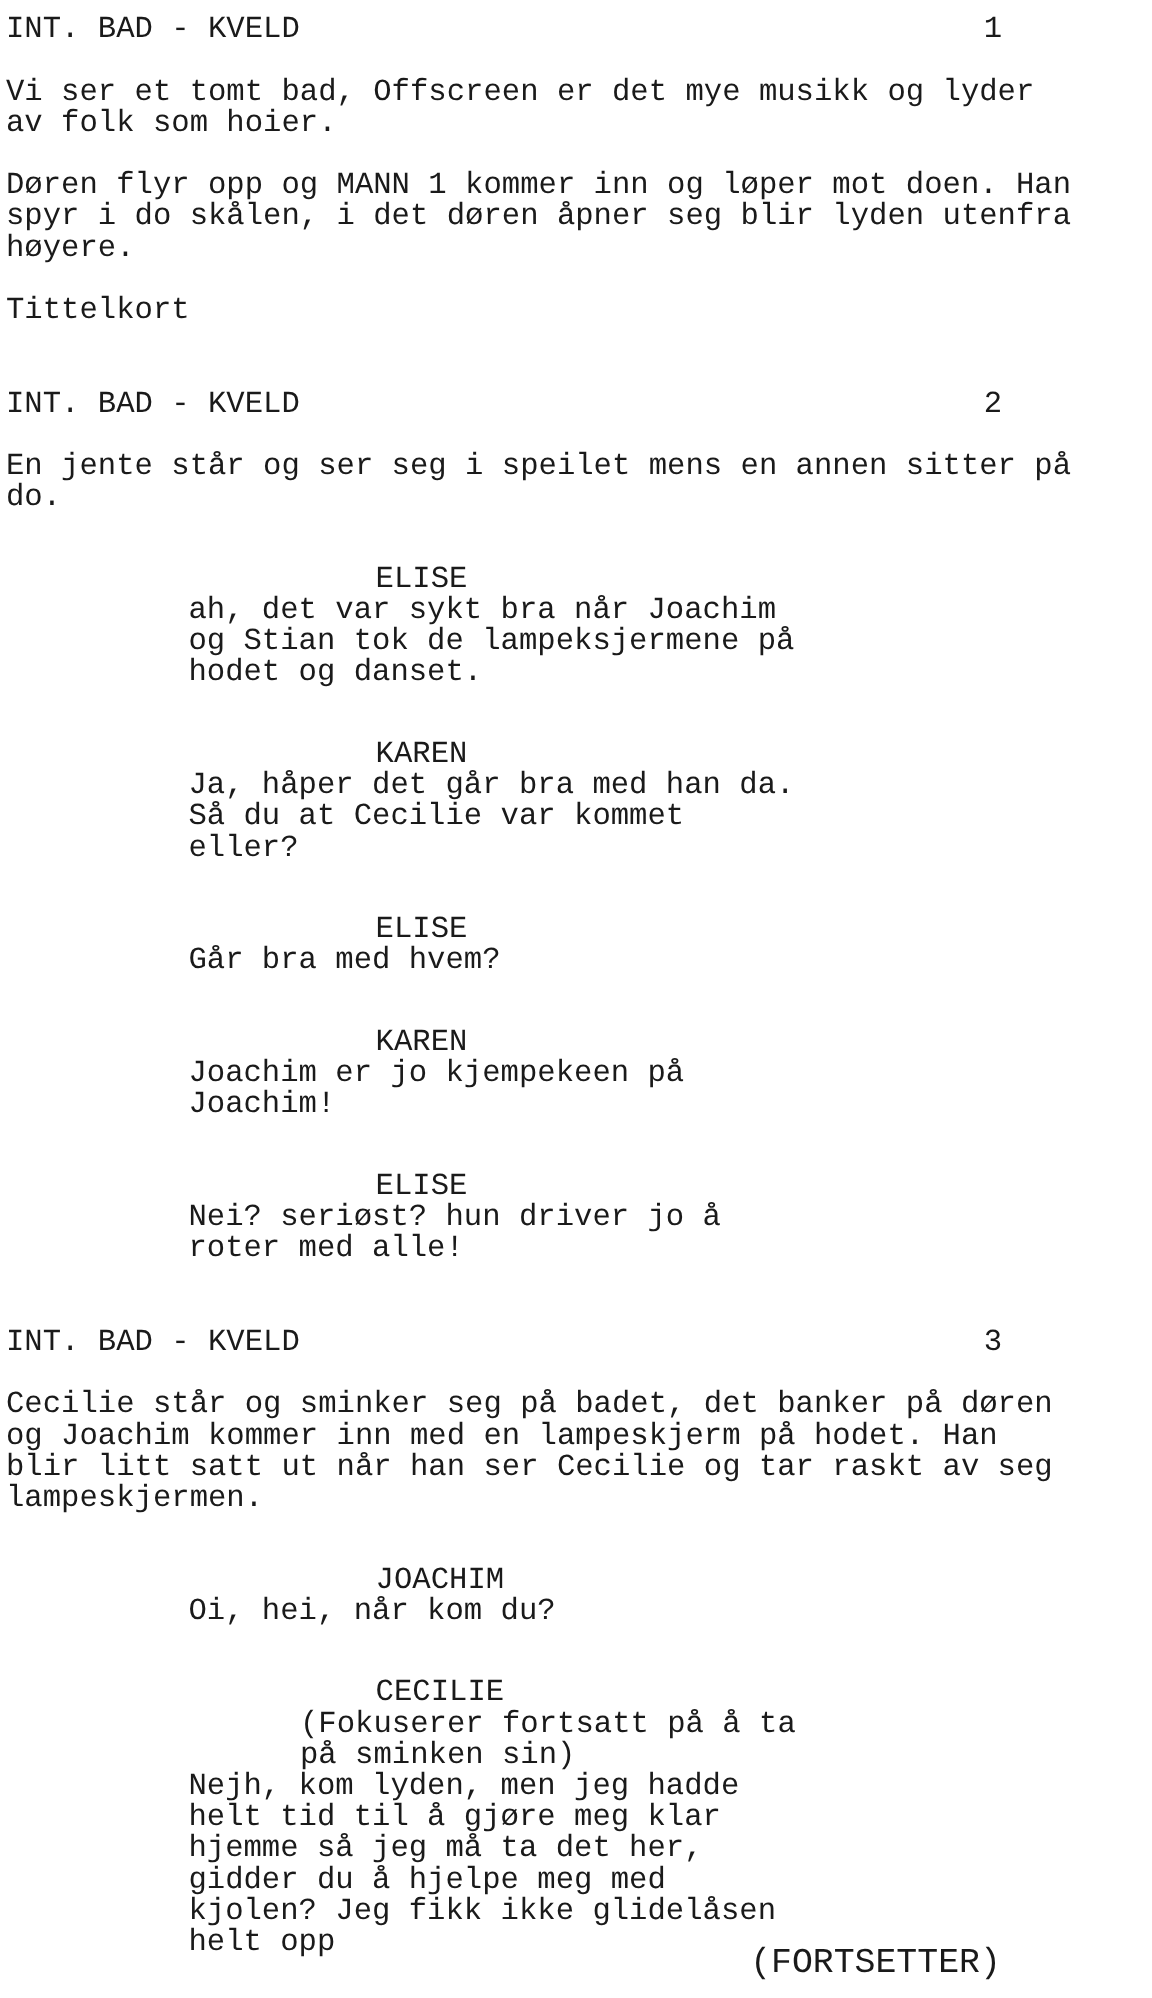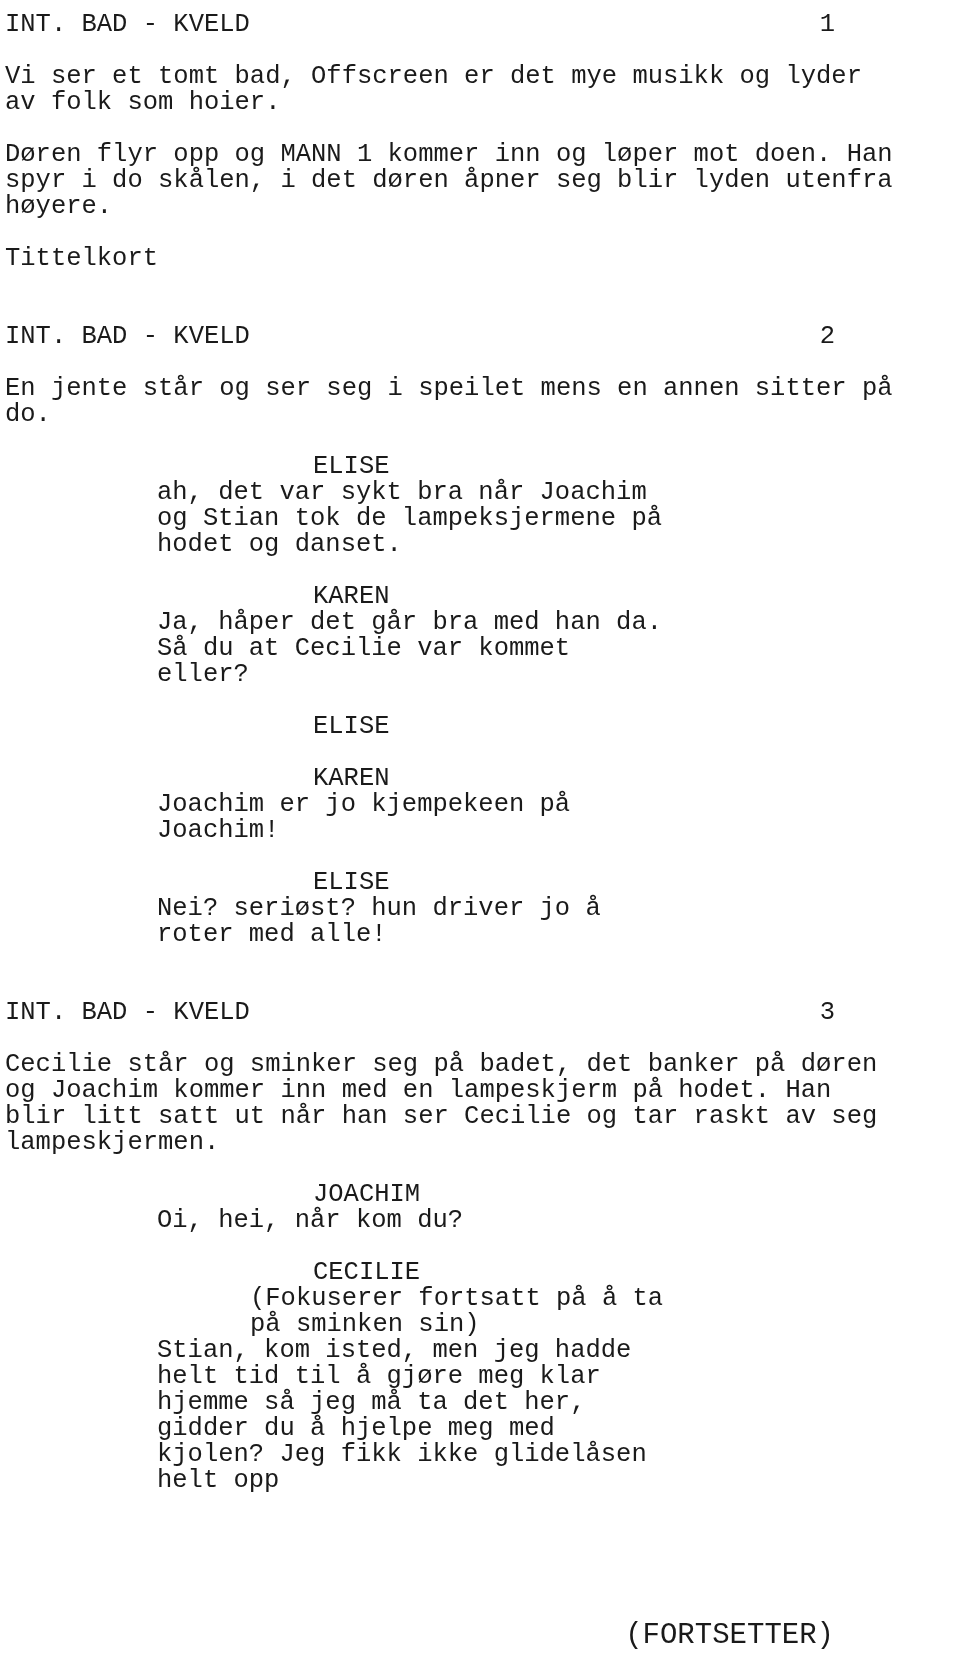--- a/index.html
+++ b/index.html
@@ -33,20 +33,21 @@
     margin: 0;
   }
   .line.blank {
     color: transparent;
   }
   .t-action {
     padding-left: 5px;
   }
   .t-character {
     padding-left: 313px;
+    margin-top: 16px;
   }
   .t-paren {
     padding-left: 250px;
   }
   .t-dialogue {
     padding-left: 157px;
   }
   
   .scene-row {
     position: relative;
@@ -116,20 +117,21 @@
       <div class="line t-dialogue">ah, det var sykt bra når Joachim</div>
       <div class="line t-dialogue">og Stian tok de lampeksjermene på</div>
       <div class="line t-dialogue">hodet og danset.</div>
       <div class="line blank"> </div>
       <div class="line t-character">KAREN</div>
       <div class="line t-dialogue">Ja, håper det går bra med han da.</div>
       <div class="line t-dialogue">Så du at Cecilie var kommet</div>
       <div class="line t-dialogue">eller?</div>
       <div class="line blank"> </div>
       <div class="line t-character">ELISE</div>
+      <div class="line t-dialogue">Går bra med hvem?</div>
       <div class="line blank"> </div>
       <div class="line t-character">KAREN</div>
       <div class="line t-dialogue">Joachim er jo kjempekeen på</div>
       <div class="line t-dialogue">Joachim!</div>
       <div class="line blank"> </div>
       <div class="line t-character">ELISE</div>
       <div class="line t-dialogue">Nei? seriøst? hun driver jo å</div>
       <div class="line t-dialogue">roter med alle!</div>
       <div class="line blank"> </div>
       <div class="line blank"> </div>
@@ -142,21 +144,21 @@
       <div class="line t-action">og Joachim kommer inn med en lampeskjerm på hodet. Han</div>
       <div class="line t-action">blir litt satt ut når han ser Cecilie og tar raskt av seg</div>
       <div class="line t-action">lampeskjermen.</div>
       <div class="line blank"> </div>
       <div class="line t-character">JOACHIM</div>
       <div class="line t-dialogue">Oi, hei, når kom du?</div>
       <div class="line blank"> </div>
       <div class="line t-character">CECILIE</div>
       <div class="line t-paren">(Fokuserer fortsatt på å ta</div>
       <div class="line t-paren">på sminken sin)</div>
-      <div class="line t-dialogue">Stian, kom isted, men jeg hadde</div>
+      <div class="line t-dialogue">Nejh, kom lyden, men jeg hadde</div>
       <div class="line t-dialogue">helt tid til å gjøre meg klar</div>
       <div class="line t-dialogue">hjemme så jeg må ta det her,</div>
       <div class="line t-dialogue">gidder du å hjelpe meg med</div>
       <div class="line t-dialogue">kjolen? Jeg fikk ikke glidelåsen</div>
       <div class="line t-dialogue">helt opp</div>
     </div>
   <div id="footer">
     <span class="cont">(FORTSETTER)</span>
   </div>
 </div>

